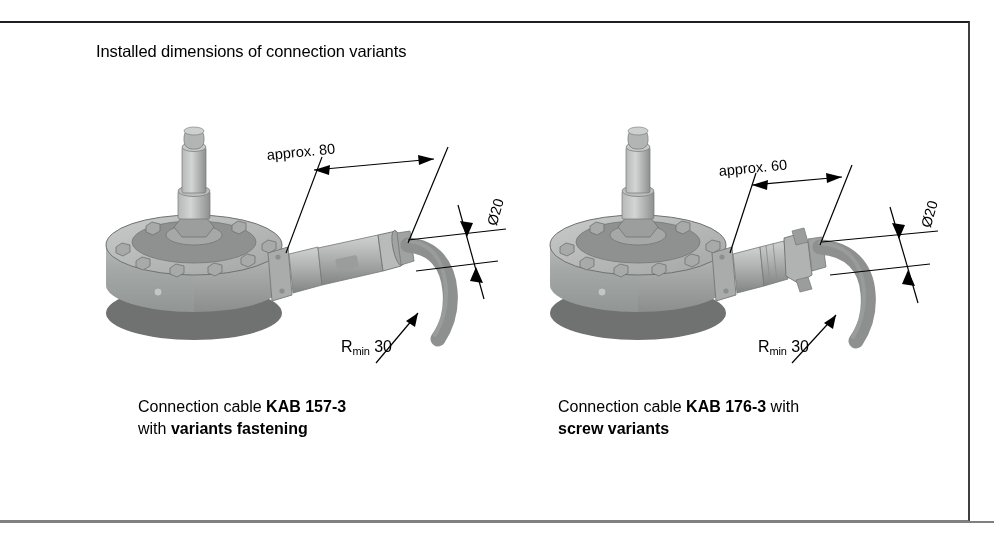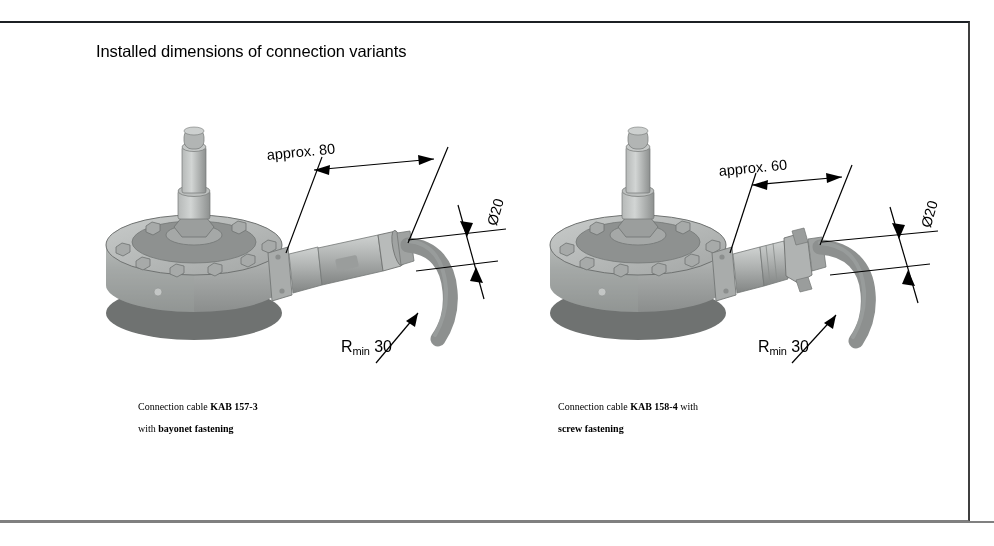--- a/index.html
+++ b/index.html
@@ -65,24 +65,23 @@
     left: 0;
     top: 0;
     width: 470px;
     height: 300px;
     overflow: visible;
   }
 
   
   .caption {
     position: absolute;
-    font-size: 10px;
+    font-size: 16px;
     line-height: 22px;
     white-space: nowrap;
-    font-family: Liberation Serif, serif;
   }
   #caption-left  { left: 138px; top: 396px; }
   #caption-right { left: 558px; top: 396px; }
   .caption b { font-weight: bold; }
 
   
   .dim-text {
     position: absolute;
     font-size: 14.5px;
     white-space: nowrap;
@@ -319,19 +318,19 @@
   <div class="dim-text" style="left:388px; top:130px; transform:rotate(-74deg); transform-origin:left top;">Ø20</div>
 
   <div class="dim-text rmin" style="left:228px; top:243px;">
     <span>R</span><sub>min</sub>
     <span>30</span>
   </div>
 </div>
 
 <div class="caption" id="caption-left">
   <div><span>Connection cable </span><b>KAB 157-3</b><span></span></div>
-  <div><span>with </span><b>bayonet fastening</b><span></span></div>
+  <div><span>with </span><b>variants fastening</b><span></span></div>
 </div>
 
 <div class="caption" id="caption-right">
-  <div><span>Connection cable </span><b>KAB 158-4</b><span> with</span></div>
-  <div><span></span><b>screw fastening</b><span></span></div>
+  <div><span>Connection cable </span><b>KAB 176-3</b><span> with</span></div>
+  <div><span></span><b>screw variants</b><span></span></div>
 </div>
 
 </body></html>

